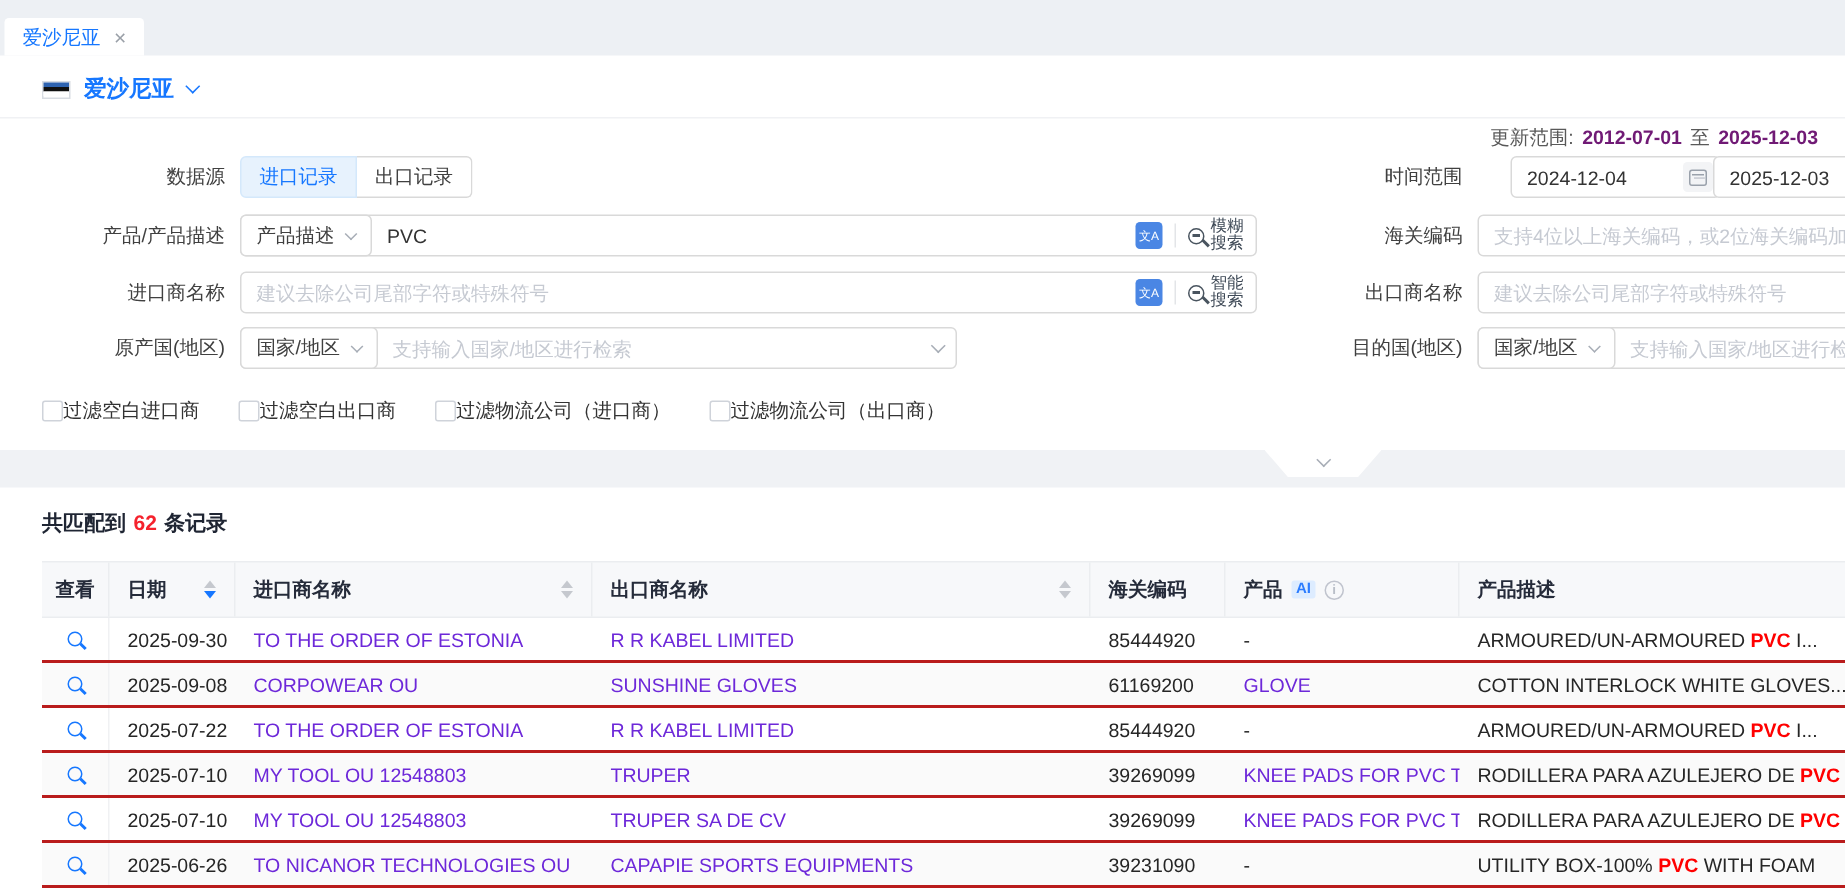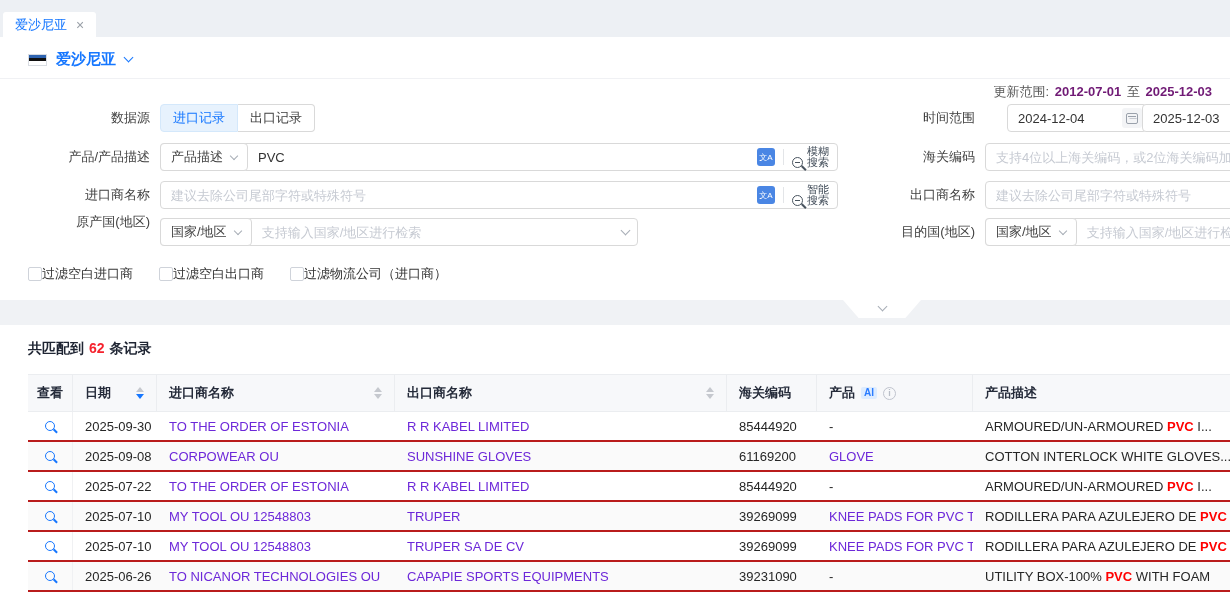--- a/index.html
+++ b/index.html
@@ -45,21 +45,21 @@
   .sel .chev { width:6px; height:6px; margin-top:-3px; }
   .ibox input { border:none; outline:none; flex:1; min-width:0; height:26px; padding:0 10px; font-size:13px; color:#333; background:transparent; font-family:inherit; }
   .ibox input::placeholder { color:#c6cad2; }
   input.solo { position:absolute; height:28px; border:1px solid #d9d9d9; border-radius:4px; outline:none; padding:0 10px; font-size:13px; color:#333; font-family:inherit; }
   input.solo::placeholder { color:#c6cad2; }
 
   .sufx { display:flex; align-items:center; gap:8px; padding:0 8px 0 4px; }
   .tricon { width:18px; height:18px; border-radius:3px; background:#4a86e4; color:#fff; font-size:8px; display:flex; align-items:center; justify-content:center; letter-spacing:0; cursor:pointer; }
   .tricon::after { content:"文A"; }
   .vd { width:1px; height:16px; background:#e3e5e8; }
-  .sbtn { display:flex; align-items:flex-end; gap:4px; cursor:pointer; }
+  .sbtn { display:flex; align-items:center; gap:4px; cursor:pointer; }
   .mg { width:11px; height:11px; border:1.6px solid #49545f; border-radius:50%; position:relative; flex:none; }
   .mg::before { content:""; position:absolute; left:1.5px; top:3.6px; width:5px; height:1.5px; background:#49545f; }
   .mg::after  { content:""; position:absolute; right:-4px; bottom:-1.5px; width:5.5px; height:1.6px; background:#49545f; transform:rotate(45deg); }
   .stx { font-size:11px; line-height:11px; color:#3f4a57; }
 
   
   .datebox { position:absolute; top:104px; height:28px; background:#fff; border:1px solid #d9d9d9; border-radius:4px;
              display:flex; align-items:center; justify-content:space-between; padding:0 4px 0 10px; cursor:pointer; }
   .cal { width:20px; height:20px; background:#f3f4f6; border-radius:3px; display:flex; align-items:center; justify-content:center; }
   .calg { width:12px; height:11px; border:1.2px solid #9aa1ab; border-radius:2px; position:relative; }
@@ -187,21 +187,21 @@
         <span class="stx">
           <div>智能</div>
           <div>搜索</div>
         </span>
       </span>
     </div>
   </div>
   <div class="flabel right" style="top:181px;">出口商名称</div>
   <input class="solo" style="left: 985px; top: 181px; width: 300px;" placeholder="建议去除公司尾部字符或特殊符号">
 
-  <div class="flabel" style="top:208px;">原产国(地区)</div>
+  <div class="flabel" style="top:218px;">原产国(地区)</div>
   <div class="ibox" style="left:160px; top:218px; width:478px;">
     <div class="sel">
       <span>国家/地区</span>
       <span class="chev gray"></span>
     </div>
     <input placeholder="支持输入国家/地区进行检索" style="">
     <div class="sufx">
         <span class="chev gray"></span>
       </div>
   </div>
@@ -220,20 +220,24 @@
       <span class="cblabel">过滤空白进口商</span>
     </label>
     <label class="cbitem">
       <span class="cb"></span>
       <span class="cblabel">过滤空白出口商</span>
     </label>
     <label class="cbitem">
       <span class="cb"></span>
       <span class="cblabel">过滤物流公司（进口商）</span>
     </label>
+    <label class="cbitem">
+      <span class="cb"></span>
+      <span class="cblabel">过滤物流公司（出口商）</span>
+    </label>
   </div>
 
   <div class="strip"></div>
   <div class="notch">
     <span class="chev gray"></span>
   </div>
 
   <div class="summary">
     <span>共匹配到</span><span class="cnt">62</span><span>条记录</span>
   </div>

